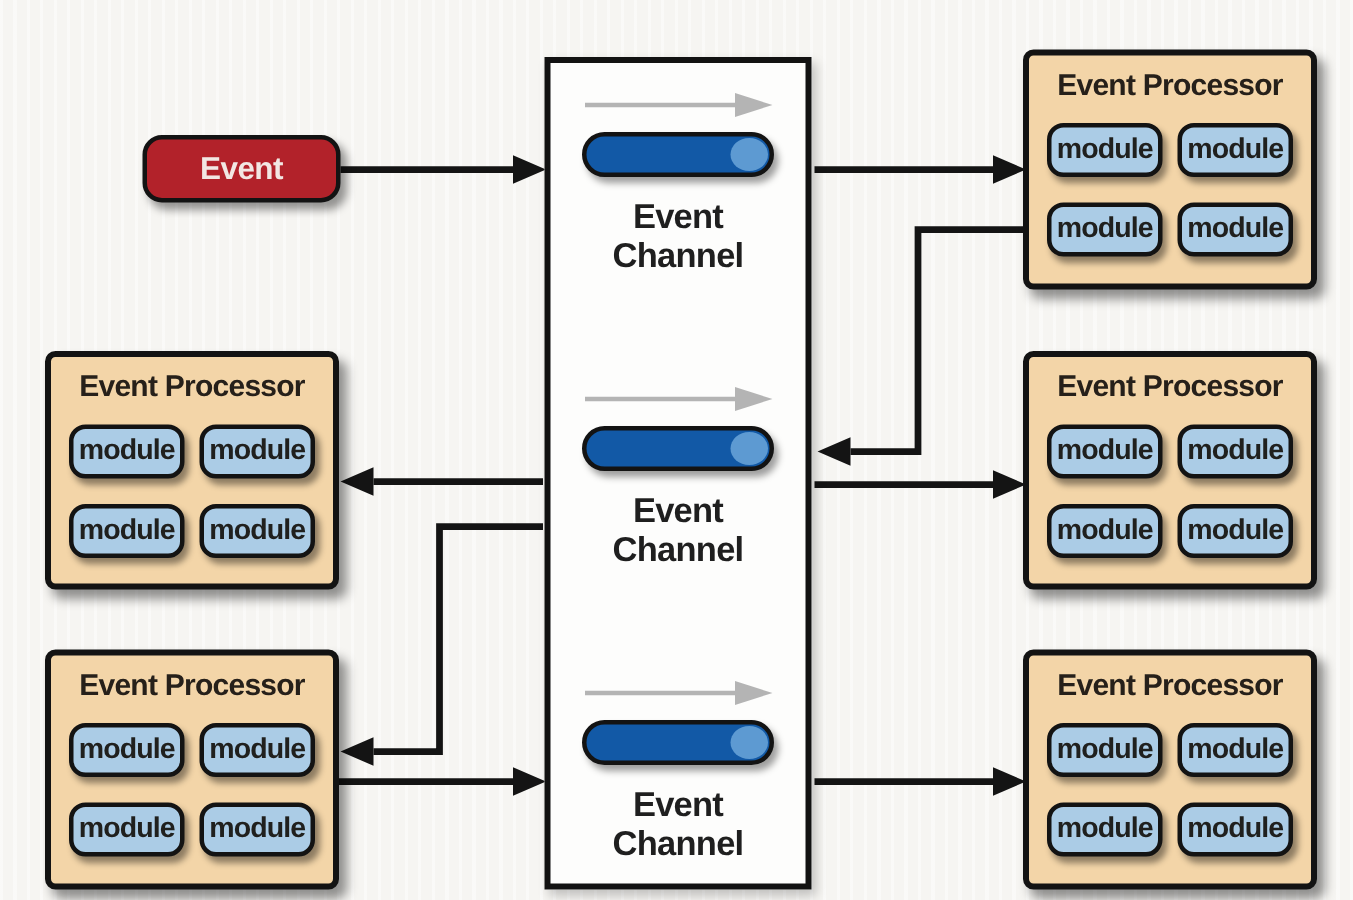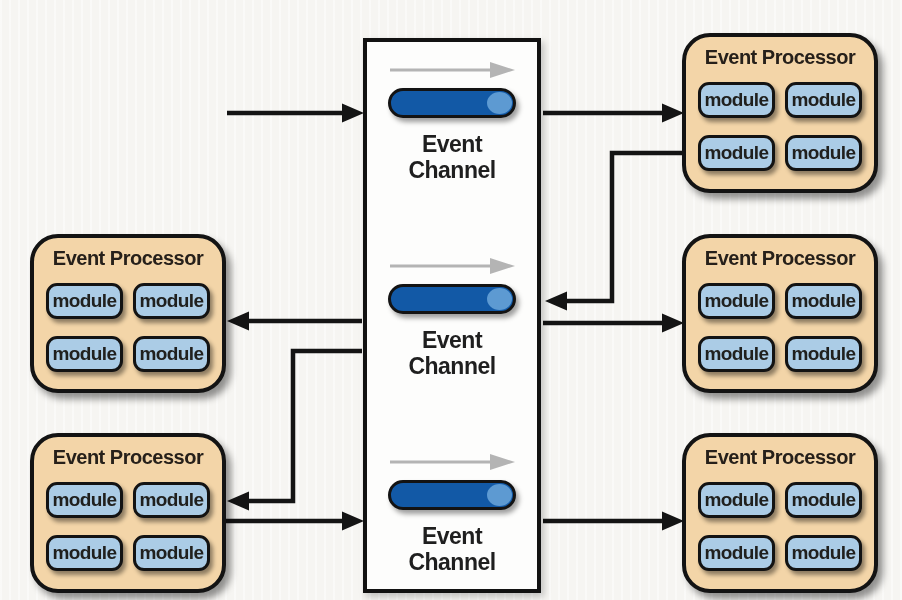--- a/index.html
+++ b/index.html
@@ -91,21 +91,21 @@
     line-height: 26px;
     color: #1f1f1f;
   }
 
   
   .proc {
     position: absolute;
     width: 196px; height: 160px;
     background: #f3d5a8;
     border: 4px solid #131313;
-    border-radius: 28px;
+    border-radius: 7px;
     box-shadow: 5px 6px 7px rgba(0,0,0,.42);
   }
   .proc.p-tr { left: 682px; top: 33px; }
   .proc.p-ml { left: 30px;  top: 234px; height: 159px; }
   .proc.p-mr { left: 682px; top: 234px; height: 159px; }
   .proc.p-bl { left: 30px;  top: 433px; }
   .proc.p-br { left: 682px; top: 433px; }
   .proc-title {
     margin-top: 9px;
     text-align: center;
@@ -163,20 +163,21 @@
     <g>
       <line x1="224" y1="521" x2="344" y2="521"></line>
       <polygon points="364,521 342,511.5 342,530.5"></polygon>
     </g>
     <g>
       <line x1="543" y1="521" x2="664" y2="521"></line>
       <polygon points="684,521 662,511.5 662,530.5"></polygon>
     </g>
   </svg>
 
+  <div class="event-box">Event</div>
 
   <div class="bus">
 
     <div class="channel ch1">
       <svg class="flow" viewBox="0 0 130 20">
         <line x1="3" y1="10" x2="103" y2="10"></line>
         <polygon points="103,2 103,18 128,10"></polygon>
       </svg>
       <div class="pill">
         <span class="cap"></span>

